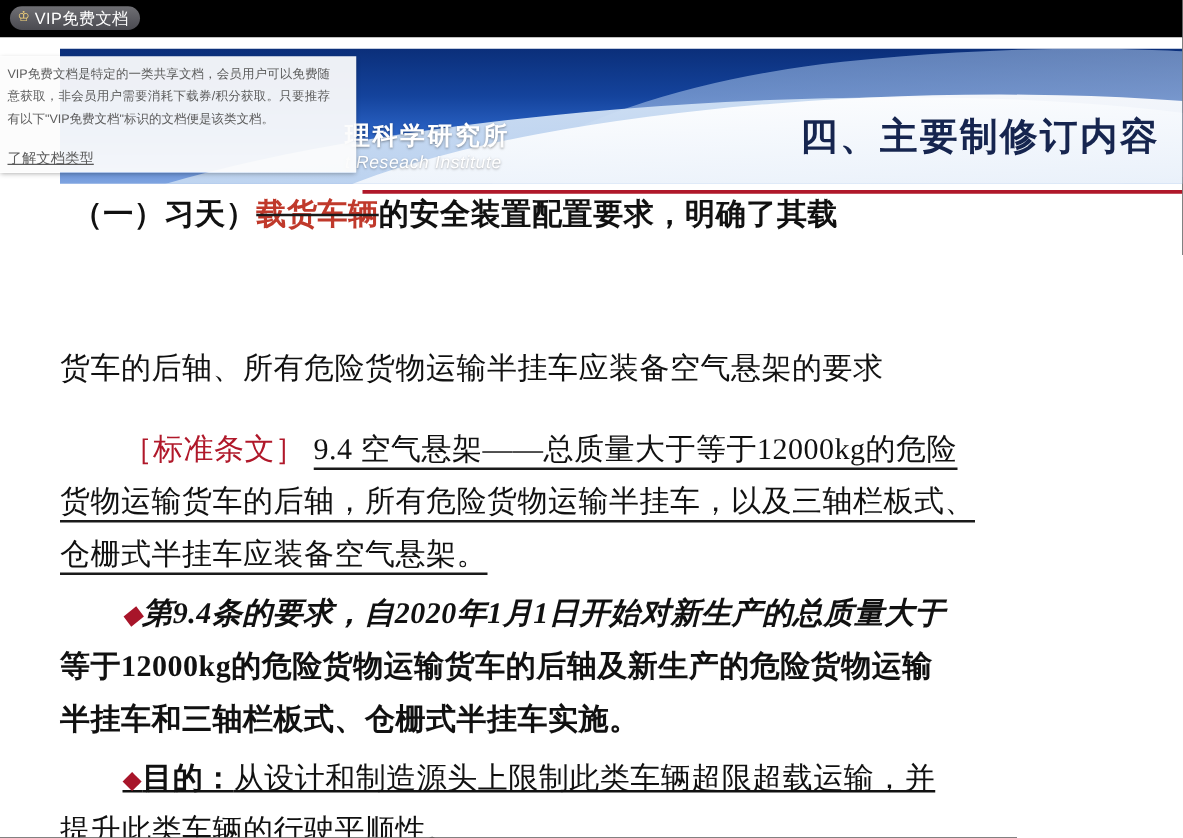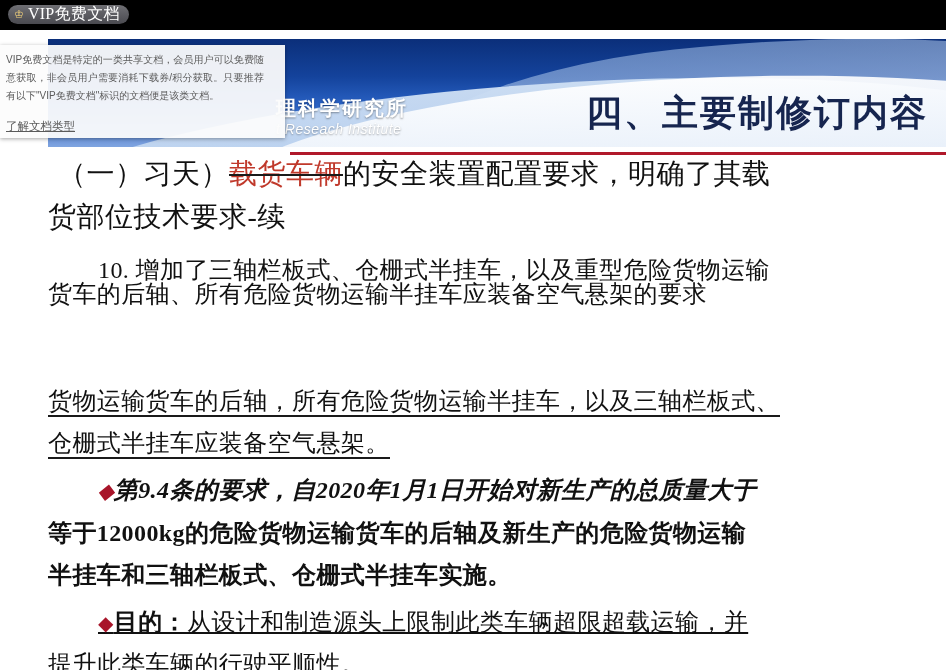--- a/index.html
+++ b/index.html
@@ -38,22 +38,22 @@
     padding: 0 9px 0 6px;
     border-radius: 10px;
     background: linear-gradient(180deg,#6f6f74 0%, #4a4a50 100%);
   }
   #vip-badge .crown {
     font-size: 11px;
     color: #f6d47a;
     line-height: 1;
   }
   #vip-badge .txt {
-    font-family: Liberation Serif, serif;
-    font-size: 16px;
+    font-family: Liberation Sans, sans-serif;
+    font-size: 13px;
     color: #ffffff;
     letter-spacing: .3px;
   }
 
   
   #slide {
     position: absolute;
     left: 0; top: 30px;
     width: 946px; height: 640px;
     background: #ffffff;
@@ -114,21 +114,21 @@
     font-style: italic;
     color: #ffffff;
     letter-spacing: .5px;
     white-space: nowrap;
     text-shadow: 0 1px 2px rgba(0,0,0,.35);
   }
   #slide-title {
     position: absolute;
     right: 18px; top: 50px;
     font-family: "Liberation Serif", serif;
-    font-size: 36px;
+    font-size: 30px;
     font-weight: bold;
     color: #16254f;
     letter-spacing: 2px;
     white-space: nowrap;
   }
 
   
   #red-rule {
     position: absolute;
     left: 290px; top: 122px;
@@ -137,22 +137,22 @@
   }
 
   
   .line {
     position: absolute;
     white-space: nowrap;
     font-family: "Liberation Serif", serif;
     color: #111111;
   }
   .h1 {
-    font-size: 28px;
-    font-weight: normal;
+    font-size: 24px;
+    font-weight: bold;
     letter-spacing: .5px;
   }
   .p {
     font-size: 24px;
     letter-spacing: .4px;
   }
   .bold {
     font-weight: bold;
   }
   .strike {
@@ -221,25 +221,26 @@
       <div id="inst-cn">理科学研究所</div>
       <div id="inst-en">t Reseach Institute</div>
       <div id="slide-title">四、主要制修订内容</div>
     </div>
 
     <div id="red-rule"></div>
 
     <div class="line h1" style="left:58px; top:125px;">
       <span>（一）习天）</span><span class="strike">载货车辆</span><span>的安全装置配置要求，明确了其载</span>
     </div>
-    <div class="line h1" style="left:48px; top:168px;">货部位技术要求-续</div>
-
-    <div class="line p" style="left:98px; top:224px;">10. 增加了三轴栏板式、仓栅式半挂车，以及重型危险货物运输</div>
+
     <div class="line p" style="left:48px; top:248px;">货车的后轴、所有危险货物运输半挂车应装备空气悬架的要求</div>
 
+    <div class="line p" style="left:98px; top:313px;">
+      <span class="tag">［标准条文］</span>&nbsp;<span class="ul">9.4 空气悬架——总质量大于等于12000kg的危险</span>
+    </div>
     <div class="line p" style="left:48px; top:355px;">
       <span class="ul">货物运输货车的后轴，所有危险货物运输半挂车，以及三轴栏板式、</span>
     </div>
     <div class="line p" style="left:48px; top:397px;">
       <span class="ul">仓栅式半挂车应装备空气悬架。</span>
     </div>
 
     <div class="line p bold" style="left:98px; top:444px;font-style:italic;">
       <span class="diamond">◆</span><span>第9.4条的要求，自2020年1月1日开始对新生产的总质量大于</span>
     </div>

